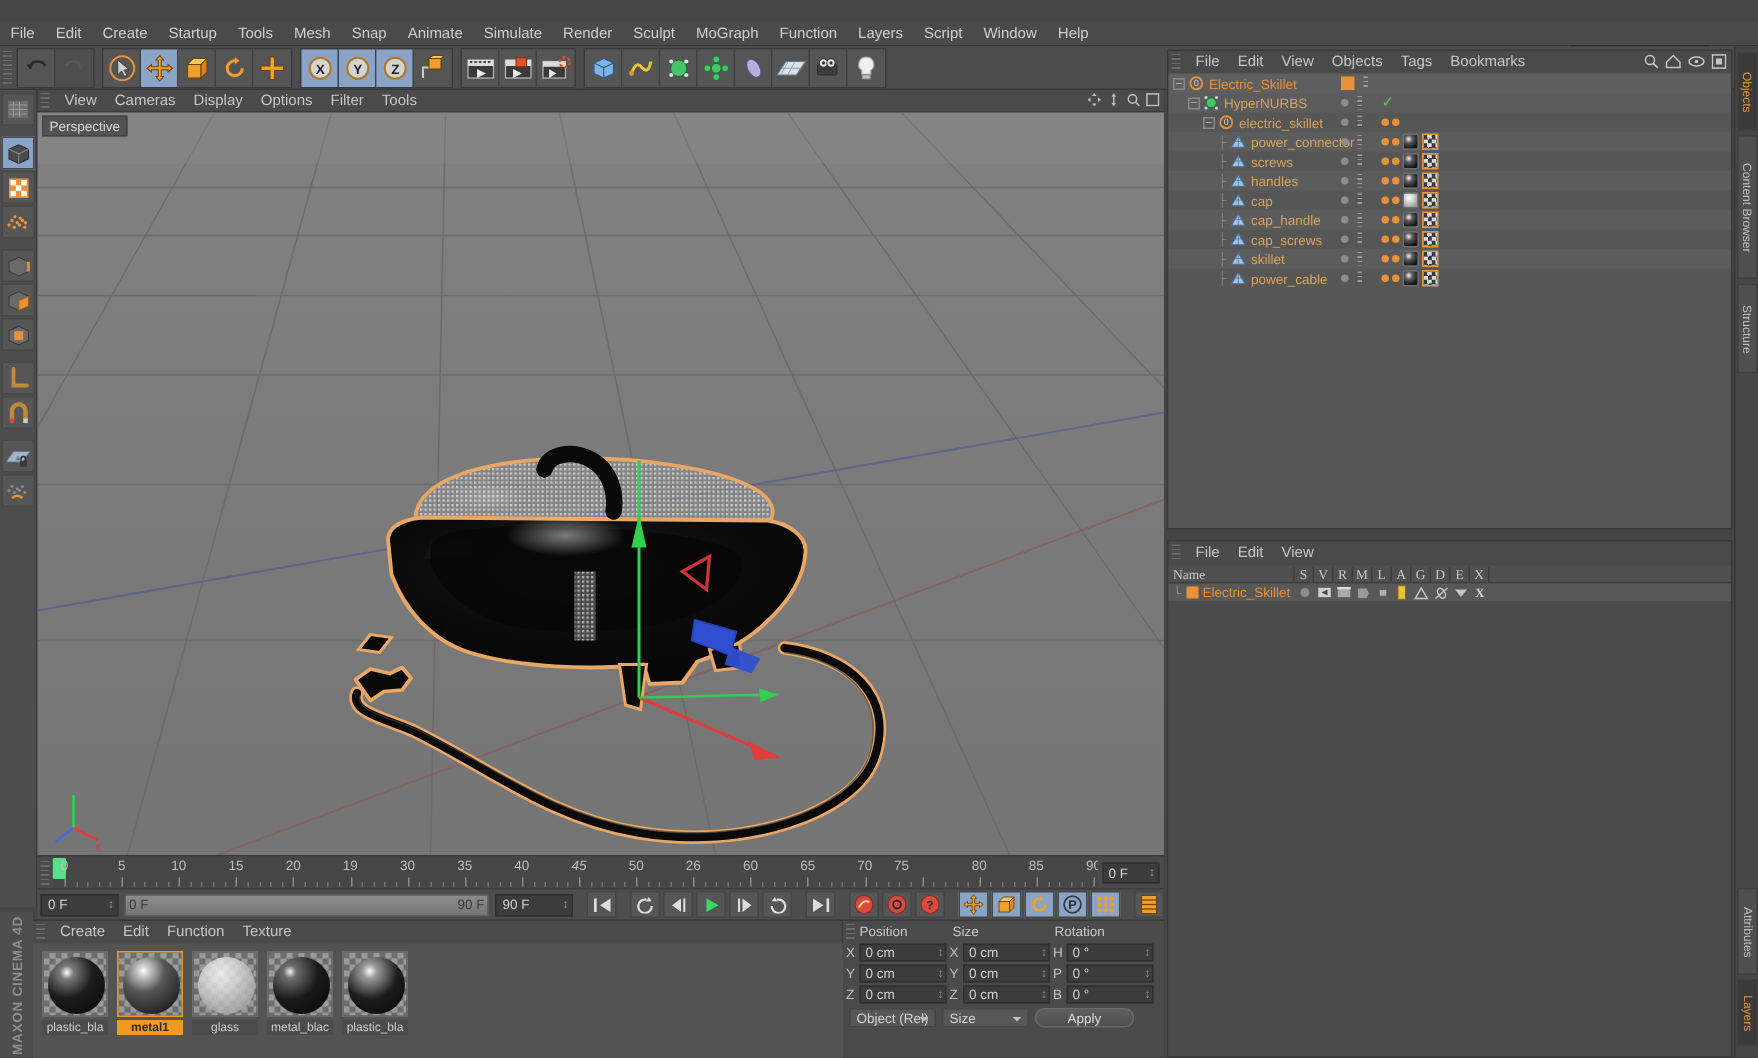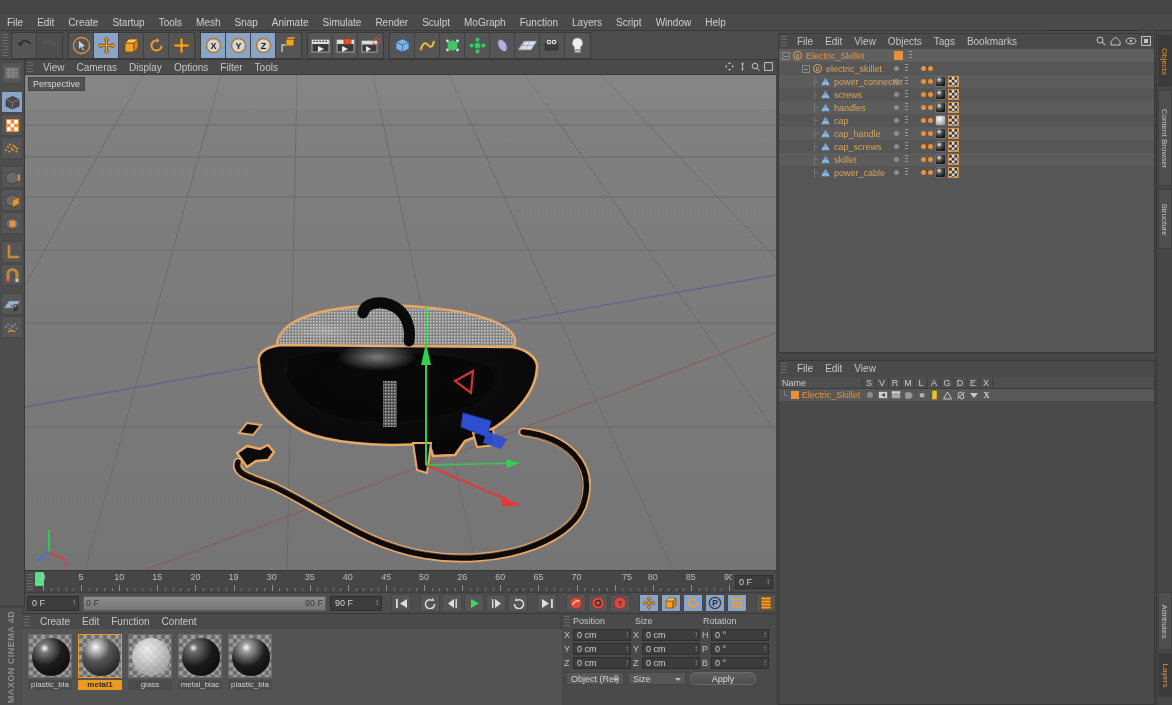--- a/index.html
+++ b/index.html
@@ -227,21 +227,21 @@
 
   
   .attrmgr{
     position:absolute; left:778px; top:360px; width:377px; height:345px;
     background:#4a4a4a; border:1px solid #383838;
   }
   .am-menu{ height:15px; display:flex; align-items:center; padding-left:2px;}
   .am-menu .grip{width:6px;height:11px;background:repeating-linear-gradient(to bottom,#6a6a6a 0 1px,transparent 1px 3px);margin-right:4px;}
   .am-menu .mi{padding:0 6px;font-size:10px;color:#c6c6c6;line-height:15px;}
   .am-hdr{ position:absolute; left:0; top:16px; width:375px; height:12px;
-    background:#4f4f4f; border-bottom:1px solid #3c3c3c; display:flex; align-items:center;}
+    background:#4f4f4f; border-bottom:1px solid #3c3c3c; display:flex; align-items:center;font-family:Liberation Serif, serif;}
   .am-hdr .nm{ width:84px; font-size:9px;color:#c9c9c9; padding-left:3px; border-right:1px solid #3d3d3d;}
   .am-hdr .cc{ width:13px; font-size:9px;color:#c9c9c9; text-align:center; border-right:1px solid #3d3d3d;}
   .am-row{ position:absolute; left:0; top:28px; width:375px; height:12px;
     background:#585858; display:flex; align-items:center;}
   .am-row .nm{ width:84px; display:flex; align-items:center; padding-left:3px; gap:3px;}
   .am-row .obj-sq{ width:8px;height:8px;background:#e8913a;}
   .am-row .obj-nm{ font-size:9px;color:#e8913a; white-space:nowrap;}
   .am-row .cc{ width:13px; display:flex;align-items:center;justify-content:center;}
   .am-body{ position:absolute; left:0; top:40px; width:375px; height:303px; background:#4a4a4a;}
 
@@ -793,21 +793,21 @@
         <div class="tl-tick" style="left: 511.067px; height: 3px; background: rgb(119, 119, 119);"></div>
         <div class="tl-tick" style="left: 518.689px; height: 3px; background: rgb(119, 119, 119);"></div>
         <div class="tl-tick" style="left: 526.311px; height: 3px; background: rgb(119, 119, 119);"></div>
         <div class="tl-tick" style="left: 533.933px; height: 3px; background: rgb(119, 119, 119);"></div>
         <div class="tl-num" style="left: 541.556px;">70</div>
         <div class="tl-tick" style="left: 541.556px; height: 6px;"></div>
         <div class="tl-tick" style="left: 549.178px; height: 3px; background: rgb(119, 119, 119);"></div>
         <div class="tl-tick" style="left: 556.8px; height: 3px; background: rgb(119, 119, 119);"></div>
         <div class="tl-tick" style="left: 564.422px; height: 3px; background: rgb(119, 119, 119);"></div>
         <div class="tl-tick" style="left: 572.044px; height: 3px; background: rgb(119, 119, 119);"></div>
-        <div class="tl-num" style="left: 592px;">75</div>
+        <div class="tl-num" style="left: 566px;">75</div>
         <div class="tl-tick" style="left: 579.667px; height: 6px;"></div>
         <div class="tl-tick" style="left: 587.289px; height: 3px; background: rgb(119, 119, 119);"></div>
         <div class="tl-tick" style="left: 594.911px; height: 3px; background: rgb(119, 119, 119);"></div>
         <div class="tl-tick" style="left: 602.533px; height: 3px; background: rgb(119, 119, 119);"></div>
         <div class="tl-tick" style="left: 610.156px; height: 3px; background: rgb(119, 119, 119);"></div>
         <div class="tl-num" style="left: 617.778px;">80</div>
         <div class="tl-tick" style="left: 617.778px; height: 6px;"></div>
         <div class="tl-tick" style="left: 625.4px; height: 3px; background: rgb(119, 119, 119);"></div>
         <div class="tl-tick" style="left: 633.022px; height: 3px; background: rgb(119, 119, 119);"></div>
         <div class="tl-tick" style="left: 640.644px; height: 3px; background: rgb(119, 119, 119);"></div>
@@ -947,21 +947,21 @@
         </svg>
     </div>
   </div>
 
   <div class="matmgr">
     <div class="mm-menu">
       <div class="grip"></div>
       <div class="mi">Create</div>
       <div class="mi">Edit</div>
       <div class="mi">Function</div>
-      <div class="mi">Content</div>
+      <div class="mi">Texture</div>
     </div>
     <div class="mm-body">
       <div class="mat">
         <div class="mat-sw">
           <div class="mat-ball" style="background:radial-gradient(circle at 33% 27%,#ffffff 0%,#7a7a7a 12%,#1d1d1d 45%,#050505 100%)"></div>
         </div>
         <div class="mat-name">plastic_bla</div>
       </div>
       <div class="mat sel">
         <div class="mat-sw">
@@ -1069,20 +1069,44 @@
               </svg>
             </span>
             <span class="om-name root">Electric_Skillet</span>
           </div>
           <div class="om-dots">
             <span style="width:9px;height:9px;background:#e8913a;display:inline-block;"></span>
             <span class="om-vdots"></span>
           </div>
           <div class="om-tags"></div>
         </div>
+        <div class="om-row alt">
+          <div class="om-tree" style="margin-left:13px">
+            <span class="om-exp">–</span>
+            <span class="om-ico">
+              <svg width="11" height="11" viewBox="0 0 11 11">
+                <circle cx="5.5" cy="5.5" r="3.4" fill="#46c46a" stroke="#1f6d36" stroke-width=".7"></circle>
+                <g fill="#d8d8d8">
+                  <circle cx="2" cy="2" r="1"></circle>
+                  <circle cx="9" cy="2" r="1"></circle>
+                  <circle cx="2" cy="9" r="1"></circle>
+                  <circle cx="9" cy="9" r="1"></circle>
+                </g>
+              </svg>
+            </span>
+            <span class="om-name">HyperNURBS</span>
+          </div>
+          <div class="om-dots">
+            <span class="om-dot"></span>
+            <span class="om-vdots"></span>
+          </div>
+          <div class="om-tags">
+            <span class="om-check">✓</span>
+          </div>
+        </div>
         <div class="om-row">
           <div class="om-tree" style="margin-left:23px">
             <span class="om-exp">–</span>
             <span class="om-ico">
               <svg width="11" height="11" viewBox="0 0 11 11">
                 <circle cx="5.5" cy="5.5" r="4" fill="none" stroke="#e8913a" stroke-width="1.2"></circle>
                 <text x="5.5" y="7.6" font-size="6" font-family="Liberation Sans, sans-serif" fill="#d0d0d0" text-anchor="middle">0</text>
               </svg>
             </span>
             <span class="om-name">electric_skillet</span>

